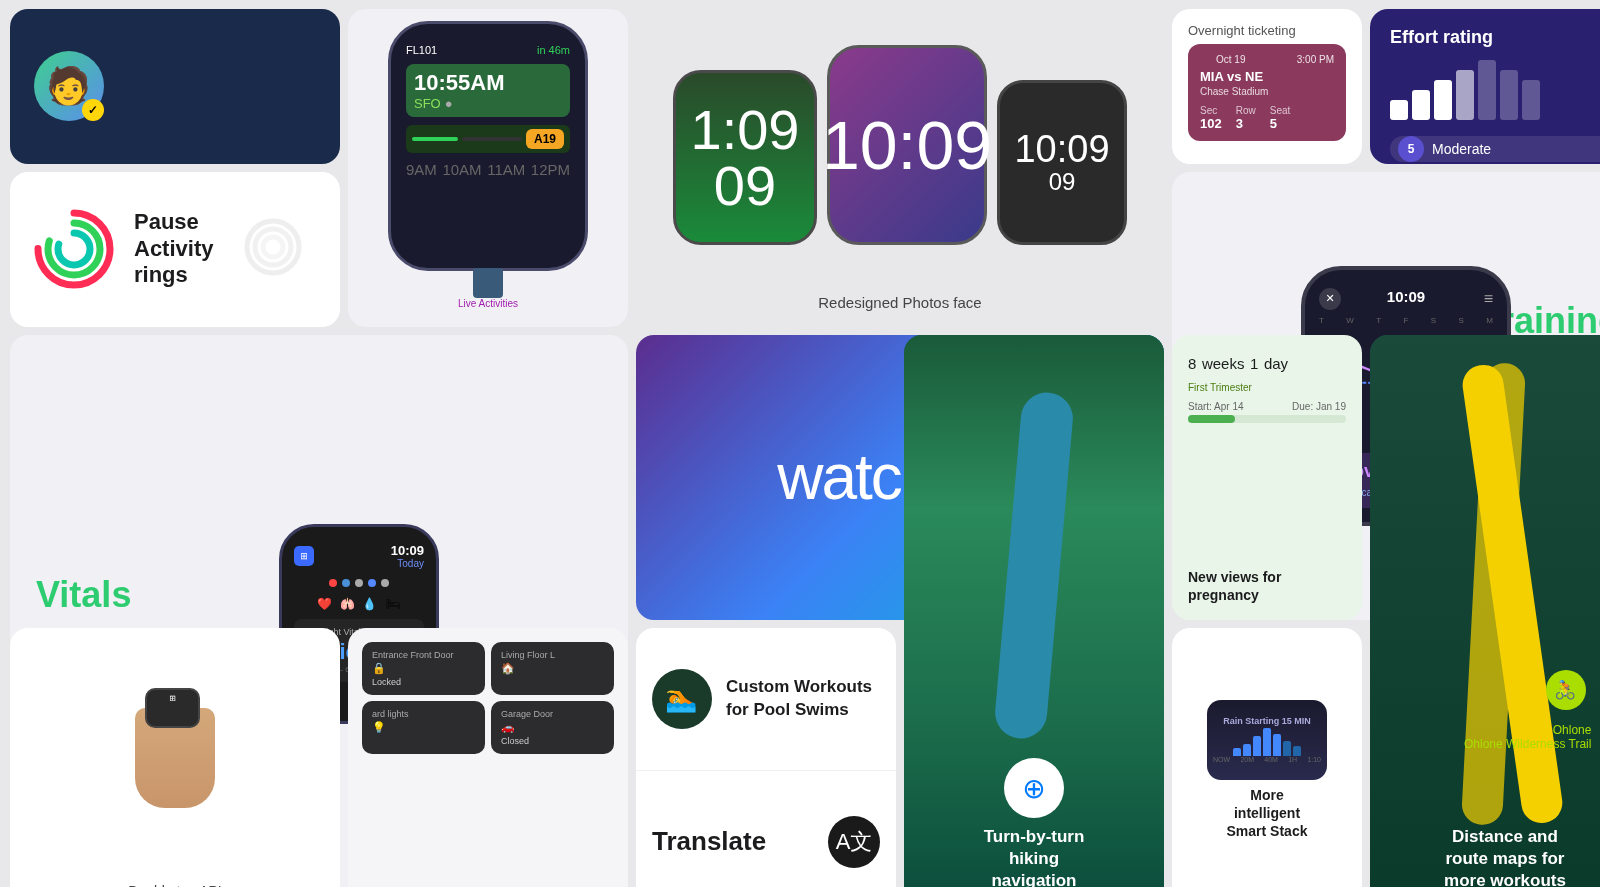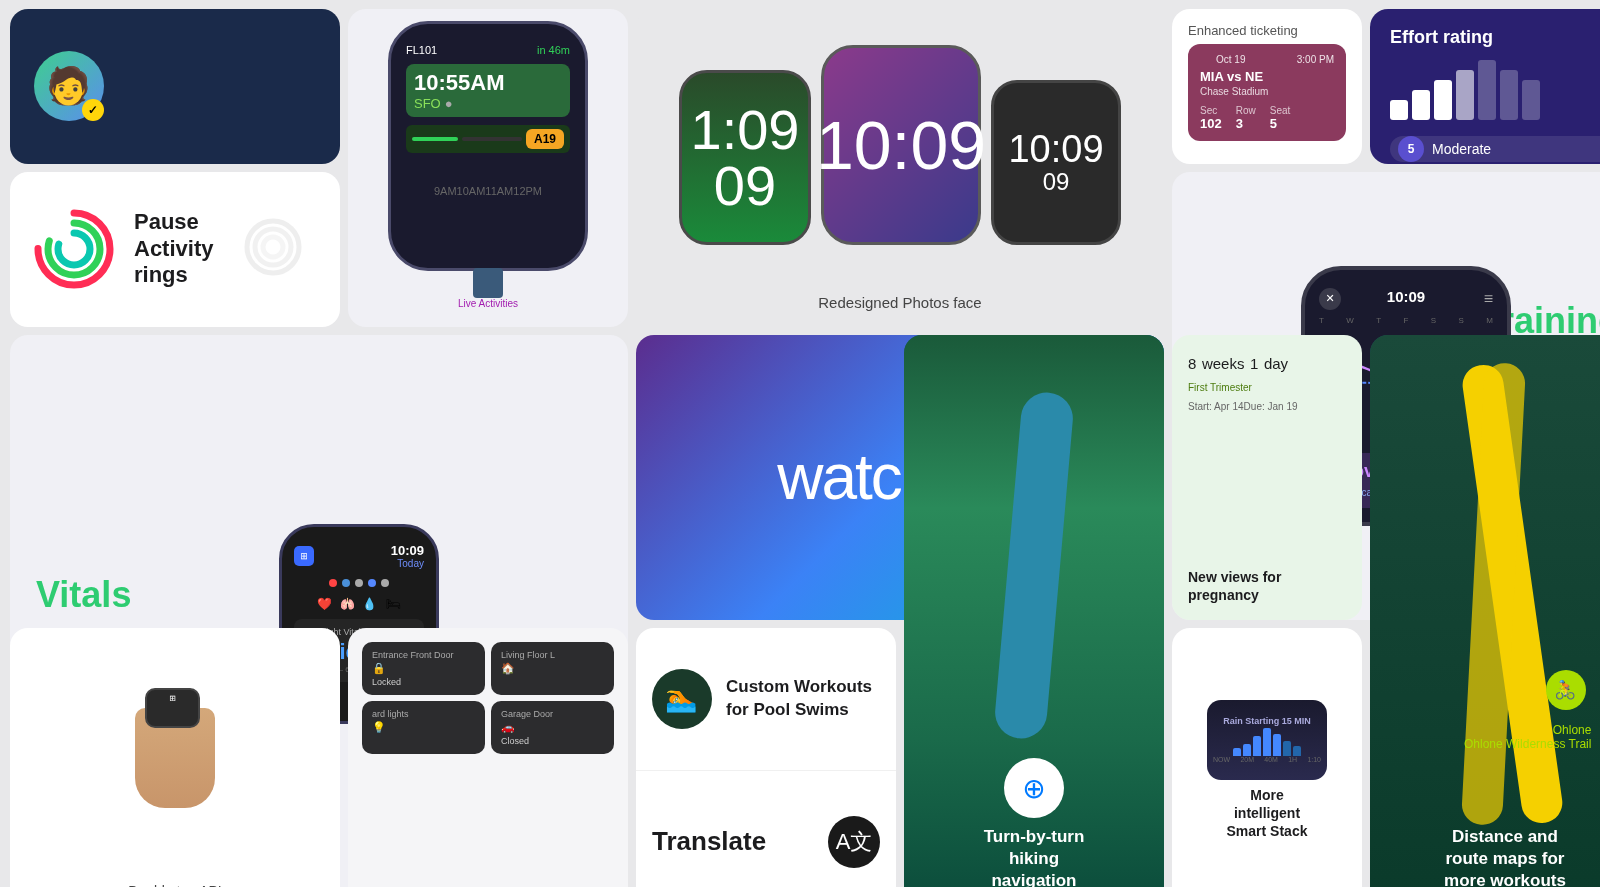--- a/index.html
+++ b/index.html
@@ -422,20 +422,21 @@
     .pregnancy-weeks span {
       font-weight: 400;
       font-size: 15px;
     }
     .pregnancy-trim {
       font-size: 10px;
       color: #4d7c0f;
     }
     .preg-bar-row {
       display: flex;
+      flex-direction: column;
       gap: 3px;
     }
     .preg-bar-label {
       font-size: 10px;
       color: #666;
       display: flex;
       justify-content: space-between;
     }
     .preg-bar-bg {
       height: 8px;
@@ -716,21 +717,21 @@
       align-items: center;
       gap: 4px;
       margin-top: 4px;
     }
     .ultra-typical-label {
       color: #8ae;
       font-size: 10px;
     }
 
     .watch-photo-1 {
-      width: 132px;
+      width: 144px;
       height: 175px;
       background: linear-gradient(180deg, #2a4a2a 0%, #1a8a3a 100%);
       border-radius: 28px;
       border: 3px solid #4a4a4a;
       display: flex;
       align-items: center;
       justify-content: center;
     }
     .watch-photo-2 {
       width: 160px;
@@ -906,21 +907,21 @@
             <span>SFO</span>
             <span style="color:#aaa;">●</span>
           </div>
         </div>
 
         <div style="background:#1a3a1a; border-radius:6px; height:28px; display:flex; align-items:center; padding:0 6px; gap:4px; margin-bottom:8px;">
           <div style="width:30%; height:4px; background:#30d158; border-radius:2px;"></div>
           <div style="flex:1; height:4px; background:#333; border-radius:2px;"></div>
           <span class="flight-badge">A19</span>
         </div>
-        <div style="display:flex; justify-content:center; color:#666; font-size:11px;margin-top:24px;">
+        <div style="display:flex; justify-content:space-between; color:#666; font-size:15px;">
           <span>9AM</span>
             <span>10AM</span>
             <span>11AM</span>
             <span>12PM</span>
         </div>
 
         <div style="position:absolute; bottom:-30px; left:50%; transform:translateX(-50%); width:30px; height:30px; background:#3a5a7a; border-radius:4px;"></div>
       </div>
     </div>
     <span class="card-live-label">Live Activities</span>
@@ -947,21 +948,21 @@
             <div style="font-size:38px; font-weight:200; line-height:1;">10:09</div>
             <div style="font-size:24px; font-weight:200;">09</div>
           </div>
         </div>
       </div>
     </div>
     <span class="card-photos-label">Redesigned Photos face</span>
   </div>
 
   <div class="card card-ticketing" style="grid-column:5; grid-row:1;">
-    <span class="ticketing-title">Enhanced ticketing</span>
+    <span class="ticketing-title">Overnight ticketing</span>
     <div class="ticket-card">
       <div class="ticket-top">
         <span>Oct 19</span>
         <span>3:00 PM</span>
       </div>
       <div class="ticket-game">MIA vs NE</div>
       <div class="ticket-venue">Chase Stadium</div>
       <div class="ticket-seats">
         <div class="ticket-seat-item">
           <span class="ticket-seat-label">Sec</span>

